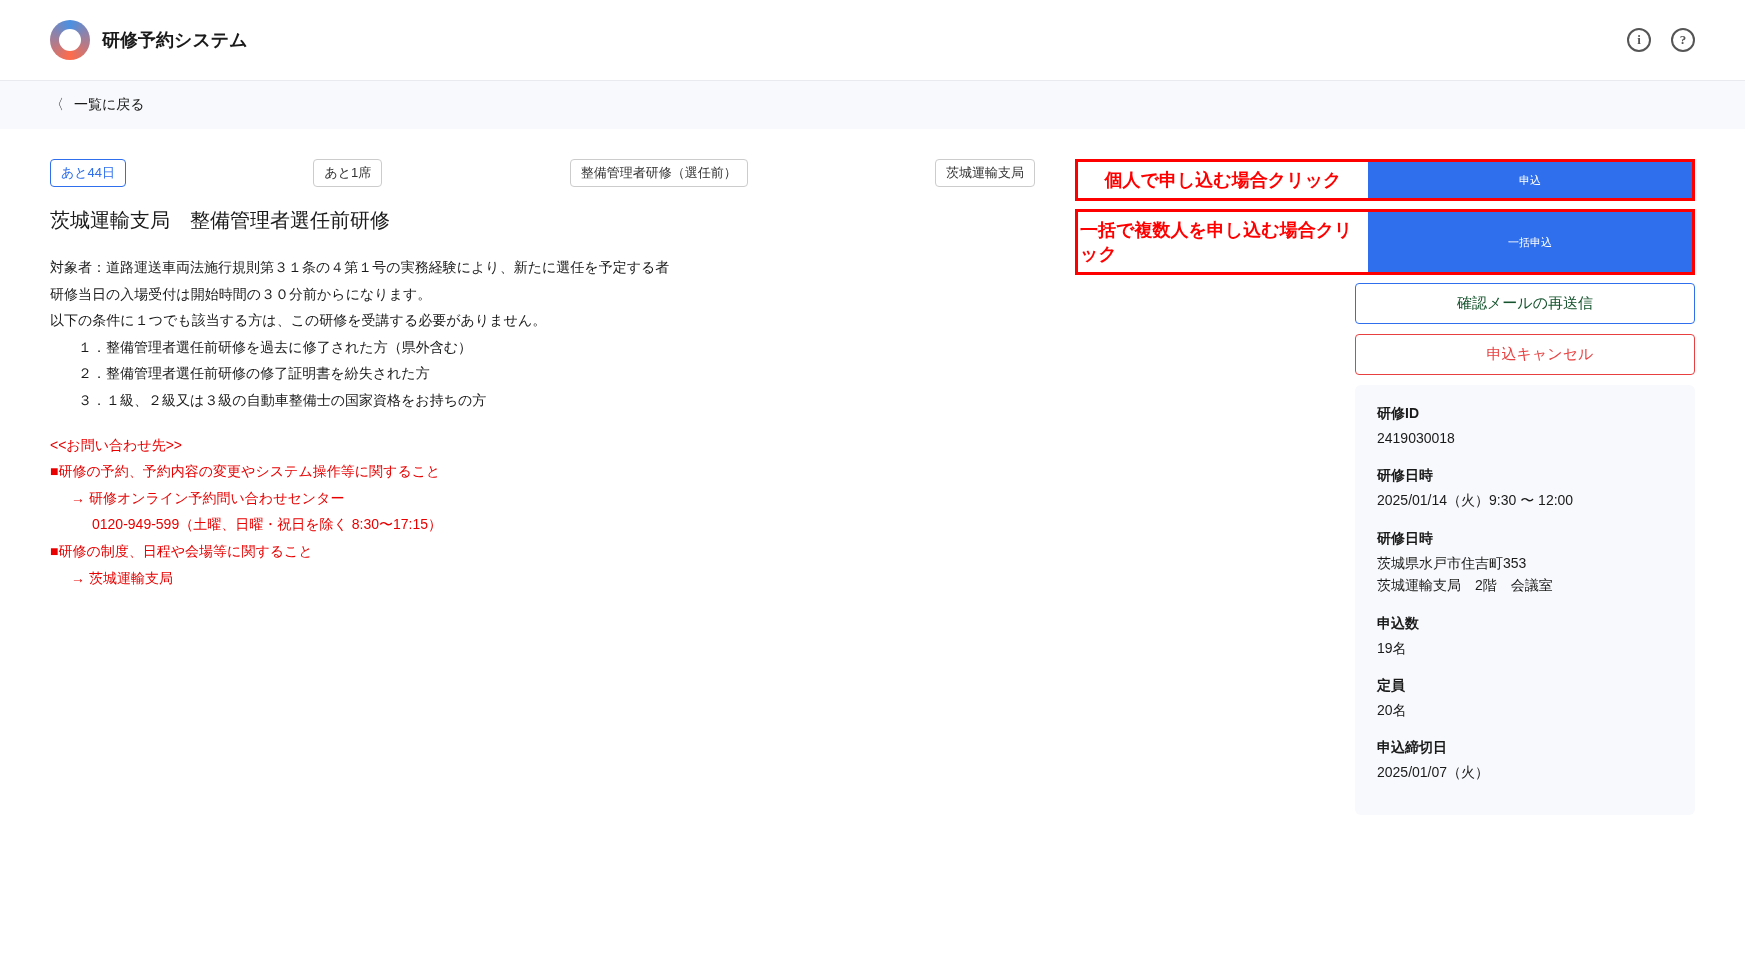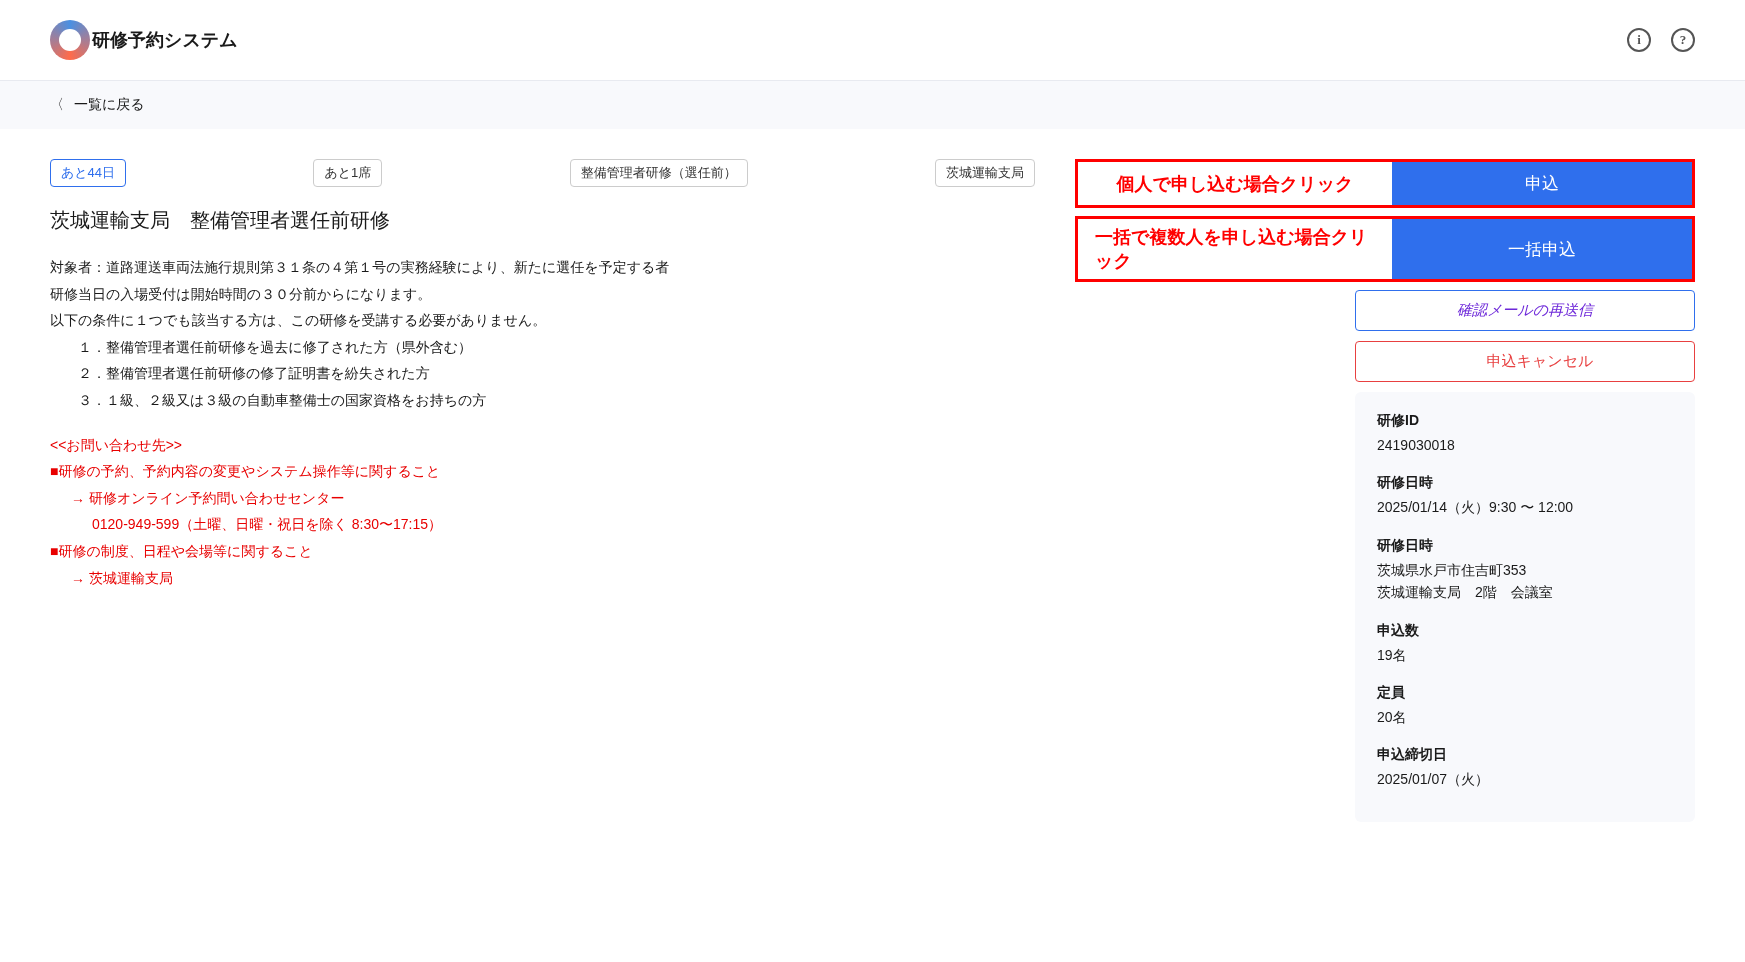--- a/index.html
+++ b/index.html
@@ -12,21 +12,21 @@
   .header {
     display: flex;
     align-items: center;
     justify-content: space-between;
     padding: 20px 50px;
     border-bottom: 1px solid #e8eaf0;
   }
   .header-left {
     display: flex;
     align-items: center;
-    gap: 2px;
+    gap: 12px;
     justify-content: center;
   }
   .logo {
     width: 40px;
     height: 40px;
     border-radius: 50%;
     background: conic-gradient(from 180deg, #ff6b4a, #4a90e2, #ff6b4a);
     position: relative;
     display: flex;
     align-items: center;
@@ -132,49 +132,48 @@
     align-items: stretch;
   }
   .btn-annot {
     flex: 1;
     display: flex;
     align-items: center;
     justify-content: center;
     font-size: 18px;
     font-weight: 700;
     color: #ff0000;
-    padding: 6px 17px;
+    padding: 6px 2px;
     background: #fff;
   }
   .btn-primary {
-    width: 300px;
+    width: 324px;
     background: #2f6fed;
     color: #fff;
     border: none;
     padding: 10px 0;
-    font-size: 17px;
+    font-size: 11px;
     text-align: center;
     cursor: pointer;
   }
   .btn-outline {
     display: block;
     text-align: center;
     width: 340px;
     margin-left: auto;
     padding: 10px 0;
     font-size: 15px;
     border-radius: 4px;
     background: #fff;
     cursor: pointer;
     margin-bottom: 10px;
   }
   .btn-outline.blue {
     border: 1px solid #2f6fed;
-    color: #6d28d9;
-    font-style: italic;
+    color: #14532d;
   }
   .btn-outline.red {
     border: 1px solid #e84040;
     color: #e84040;
     padding-left: 30px;
   }
   .info-panel {
     width: 340px;
     margin-left: auto;
     background: #f8f9fc;

